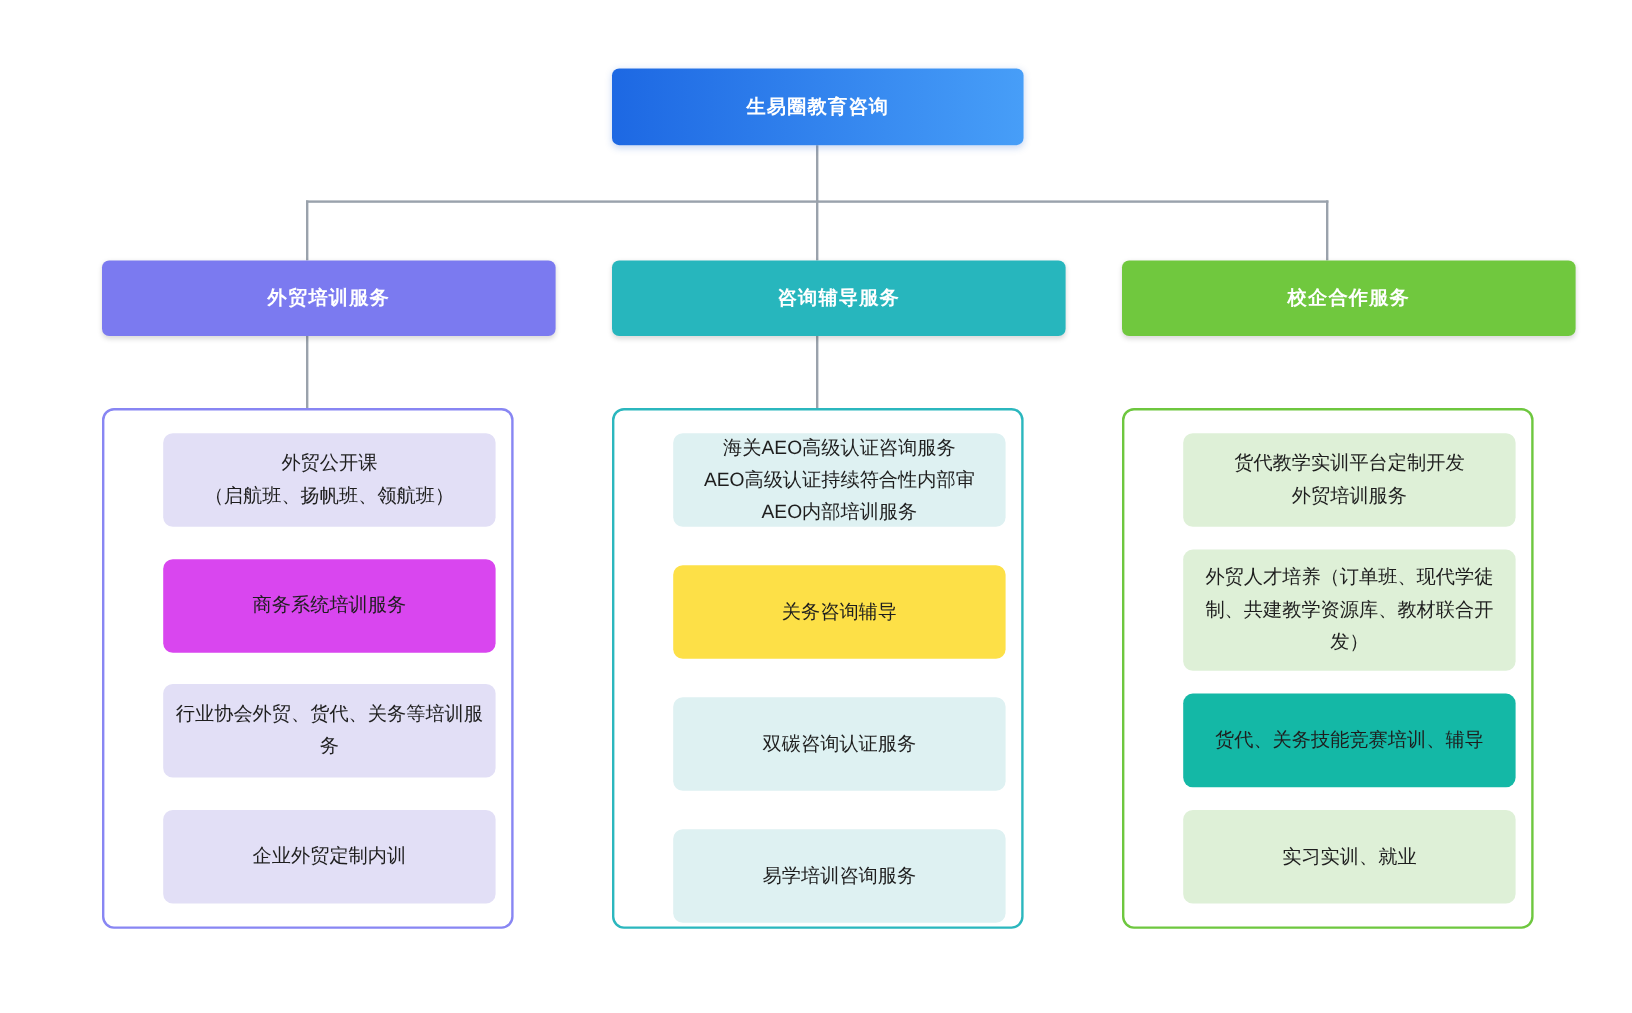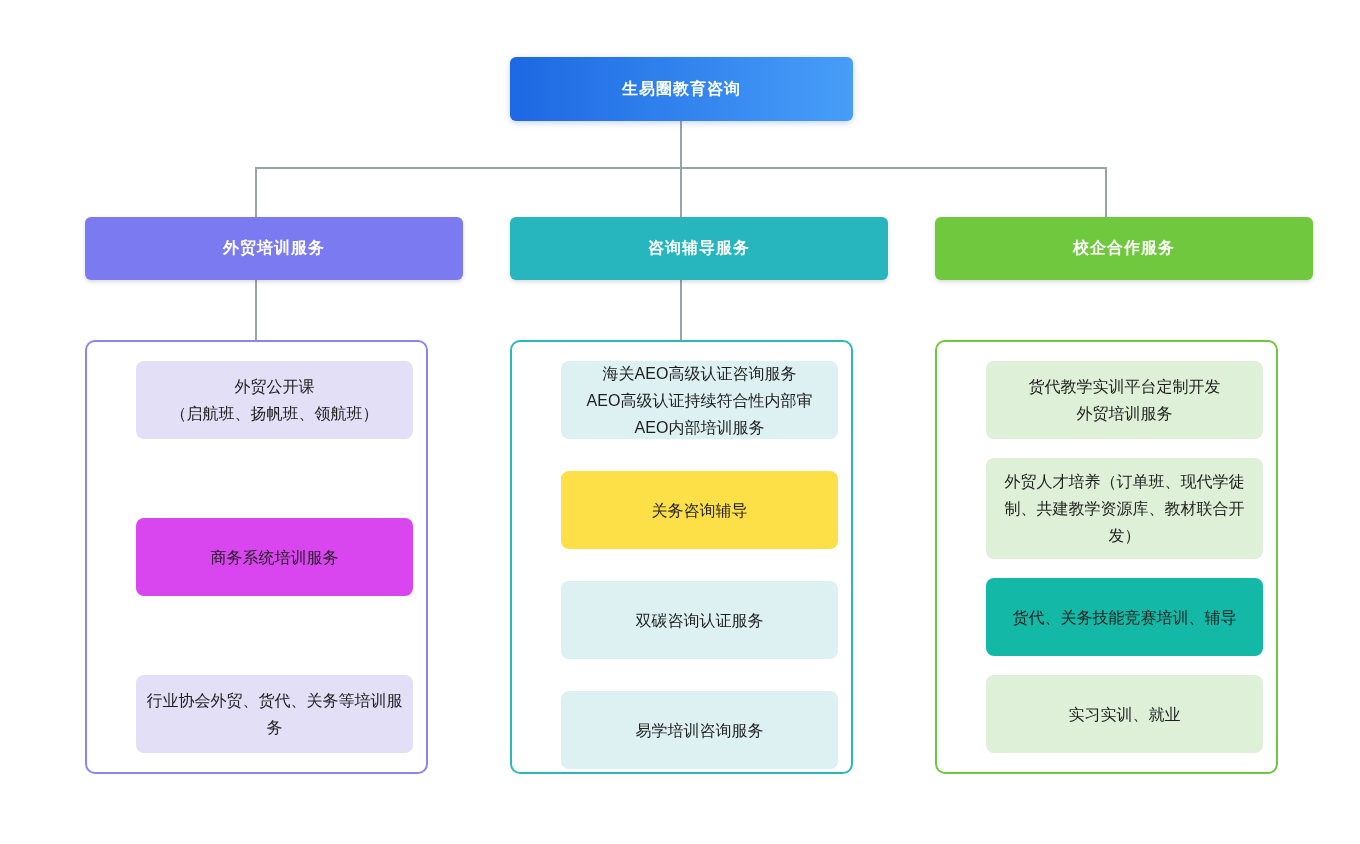--- a/index.html
+++ b/index.html
@@ -91,20 +91,21 @@
   </div>
   <div class="node branch-header pos-2" style="background: rgb(112, 200, 62);">
     <span>校企合作服务</span>
   </div>
 
   <div class="branch-container pos-0" style="border-color: rgb(136, 134, 243);">
     <div class="service-item" style="background: rgb(226, 223, 246);">外贸公开课
 （启航班、扬帆班、领航班）</div>
     <div class="service-item" style="background: #d946ef;">商务系统培训服务</div>
     <div class="service-item" style="background: rgb(226, 223, 246);">行业协会外贸、货代、关务等培训服务</div>
+    <div class="service-item" style="background: rgb(226, 223, 246);">企业外贸定制内训</div>
   </div>
 
   <div class="branch-container pos-1" style="border-color: rgb(43, 183, 190); gap: 32px;">
     <div class="service-item" style="background: rgb(222, 241, 242);">海关AEO高级认证咨询服务
 AEO高级认证持续符合性内部审
 AEO内部培训服务</div>
     <div class="service-item" style="background: #fde047;">关务咨询辅导</div>
     <div class="service-item" style="background: rgb(222, 241, 242);">双碳咨询认证服务</div>
     <div class="service-item" style="background: rgb(222, 241, 242);">易学培训咨询服务</div>
   </div>

